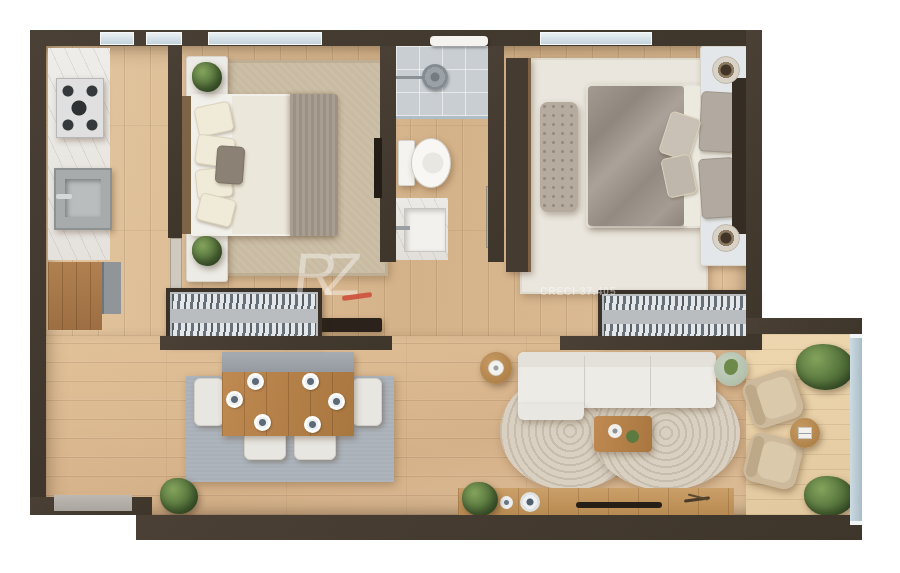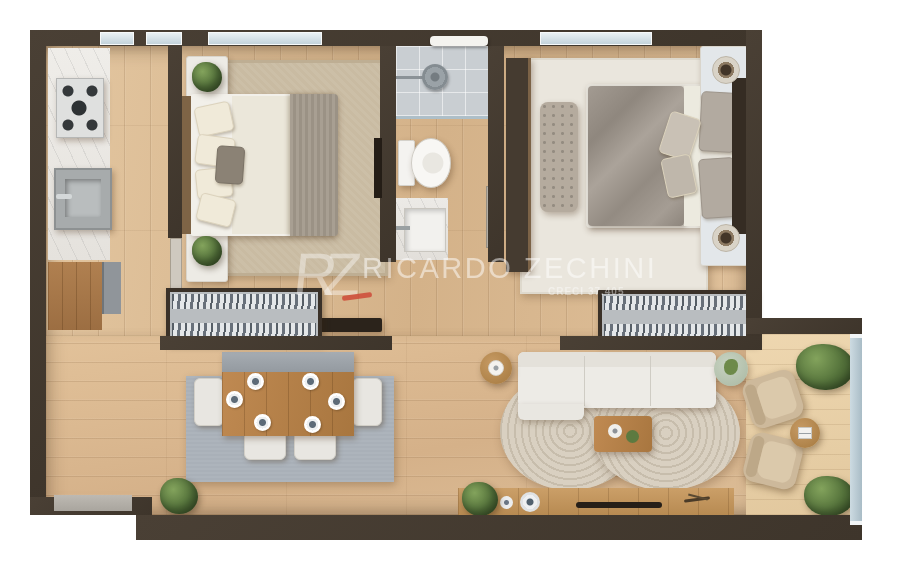--- a/index.html
+++ b/index.html
@@ -210,17 +210,16 @@
          background-image:linear-gradient(0deg, transparent 4px, #9aa0a4 4px, #9aa0a4 5px, transparent 5px);"></div>
   </div>
   <div class="plant" style="left:796px;top:344px;width:58px;height:46px;"></div>
   <div class="plant" style="left:804px;top:476px;width:50px;height:40px;"></div>
   <div class="flat" style="left:850px;top:334px;width:12px;height:183px;z-index:5;
        background:linear-gradient(90deg,#cddbe2,#a9bcc6);border-top:4px solid #f2f5f6;border-bottom:4px solid #f2f5f6;"></div>
 
   <div class="wm" style="left:290px;top:238px;width:360px;height:76px;">
     <div class="abs" style="left:4px;top:2px;font-size:60px;font-weight:100;letter-spacing:-13px;color:rgba(255,255,255,.40);transform:skewX(-6deg);">RZ</div>
     <div class="abs" style="left:52px;top:56px;width:30px;height:5px;background:#cd4534;opacity:.82;transform:rotate(-8deg);border-radius:2px;"></div>
-    <div class="abs" style="left:72px;top:14px;font-size:29px;font-weight:500;letter-spacing:2.5px;color:rgba(255,255,255,.50);white-space:nowrap;">RICARDO ZECHINI</div>
-    <div class="abs" style="left:250px;top:48px;font-size:10px;font-weight:700;letter-spacing:1px;color:rgba(255,255,255,.42);white-space:nowrap;margin-left:8px;">CRECI 37.405</div>
+    <div class="abs" style="left:250px;top:48px;font-size:10px;font-weight:700;letter-spacing:1px;color:rgba(255,255,255,.42);white-space:nowrap;">CRECI 37.405</div>
   </div>
 
 </div>
 
 </body></html>

